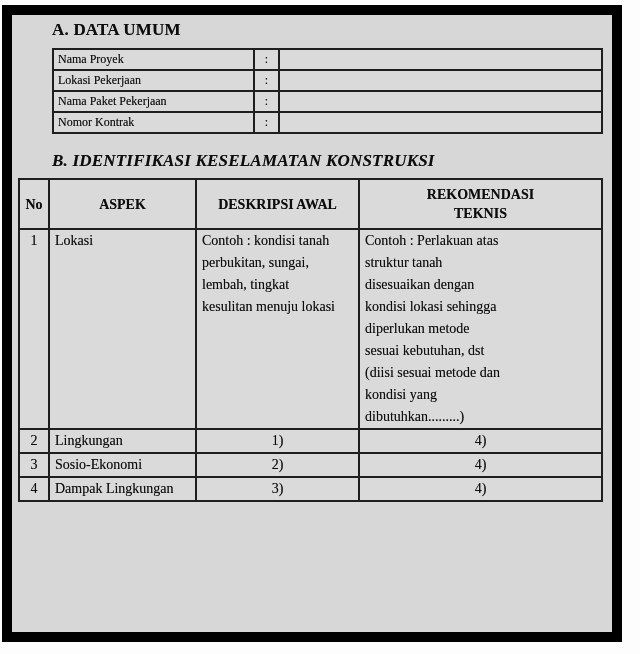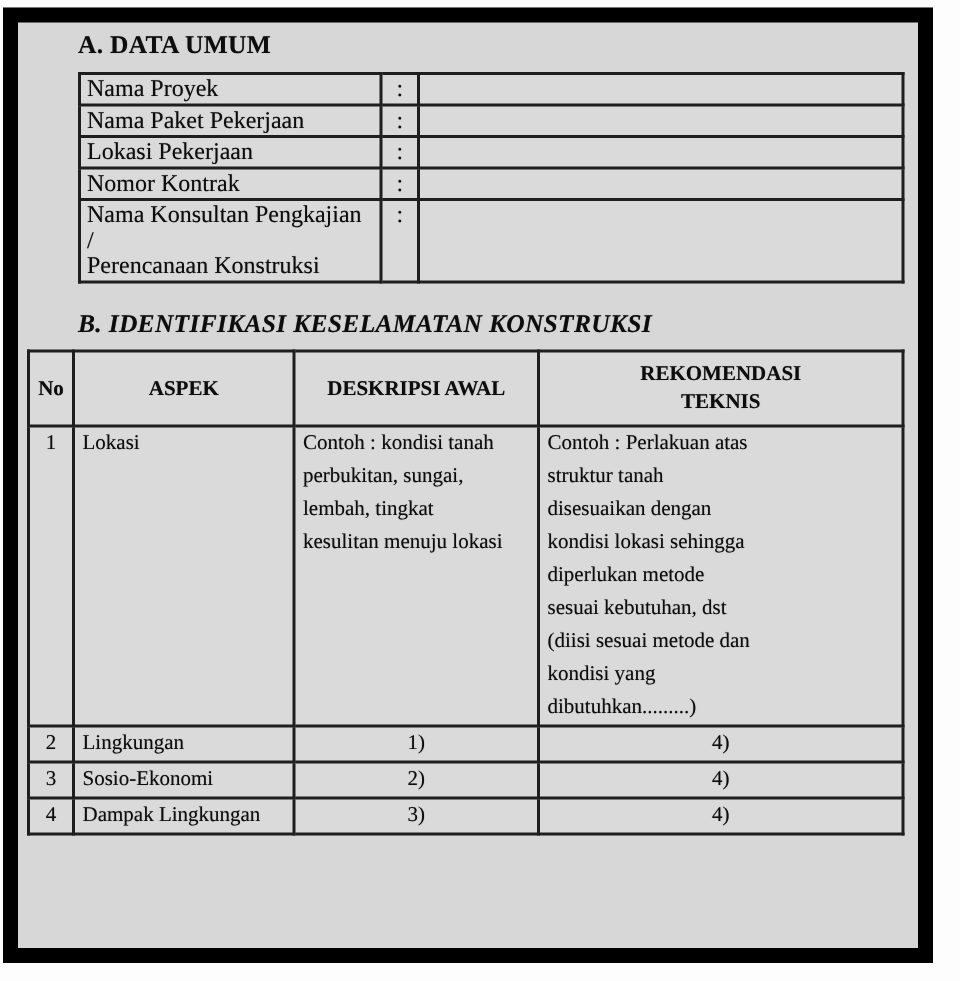--- a/index.html
+++ b/index.html
@@ -18,21 +18,21 @@
 
   .heading { font-weight:bold; font-size:17px; line-height:20px; letter-spacing:0.2px; }
   .heading-a { padding:5px 0 0 40px; }
   .heading-b { padding:17px 0 0 40px;font-style:italic; }
 
   table { border-collapse:collapse; table-layout:fixed; }
   td, th { border:2px solid #1e1e1e; background:#dadada; box-sizing:border-box; }
 
   .table-a { margin:8px 0 0 40px; width:549px; }
   .table-a td {
-    font-size:16px; line-height:17px; padding:1px 4px;
+    font-size:12px; line-height:17px; padding:1px 4px;
     vertical-align:top; white-space:pre-line;margin-top:38px;
   }
   .table-a td.sep { text-align:center; padding:1px 0; }
 
   .table-b { margin:7px 14px 0 6px; width:583px; }
   .table-b th {
     font-size:14px; font-weight:bold; line-height:19px; padding:5px 2px;
     text-align:center; vertical-align:middle; white-space:pre-line;
   }
   .table-b td {
@@ -57,37 +57,31 @@
             <col style="width:25px">
             <col style="width:323px">
           </colgroup>
         <tbody>
           <tr>
             <td>Nama Proyek</td>
             <td class="sep">:</td>
             <td></td>
           </tr>
           <tr>
+            <td>Lokasi Pekerjaan</td>
+            <td class="sep">:</td>
+            <td></td>
+          </tr>
+          <tr>
             <td>Nama Paket Pekerjaan</td>
             <td class="sep">:</td>
             <td></td>
           </tr>
           <tr>
-            <td>Lokasi Pekerjaan</td>
-            <td class="sep">:</td>
-            <td></td>
-          </tr>
-          <tr>
             <td>Nomor Kontrak</td>
-            <td class="sep">:</td>
-            <td></td>
-          </tr>
-          <tr>
-            <td>Nama Konsultan Pengkajian /
-Perencanaan Konstruksi</td>
             <td class="sep">:</td>
             <td></td>
           </tr>
         </tbody>
       </table>
 
       <div class="heading heading-b txt">B. IDENTIFIKASI KESELAMATAN KONSTRUKSI</div>
 
       <table class="table-b txt">
         <colgroup>

